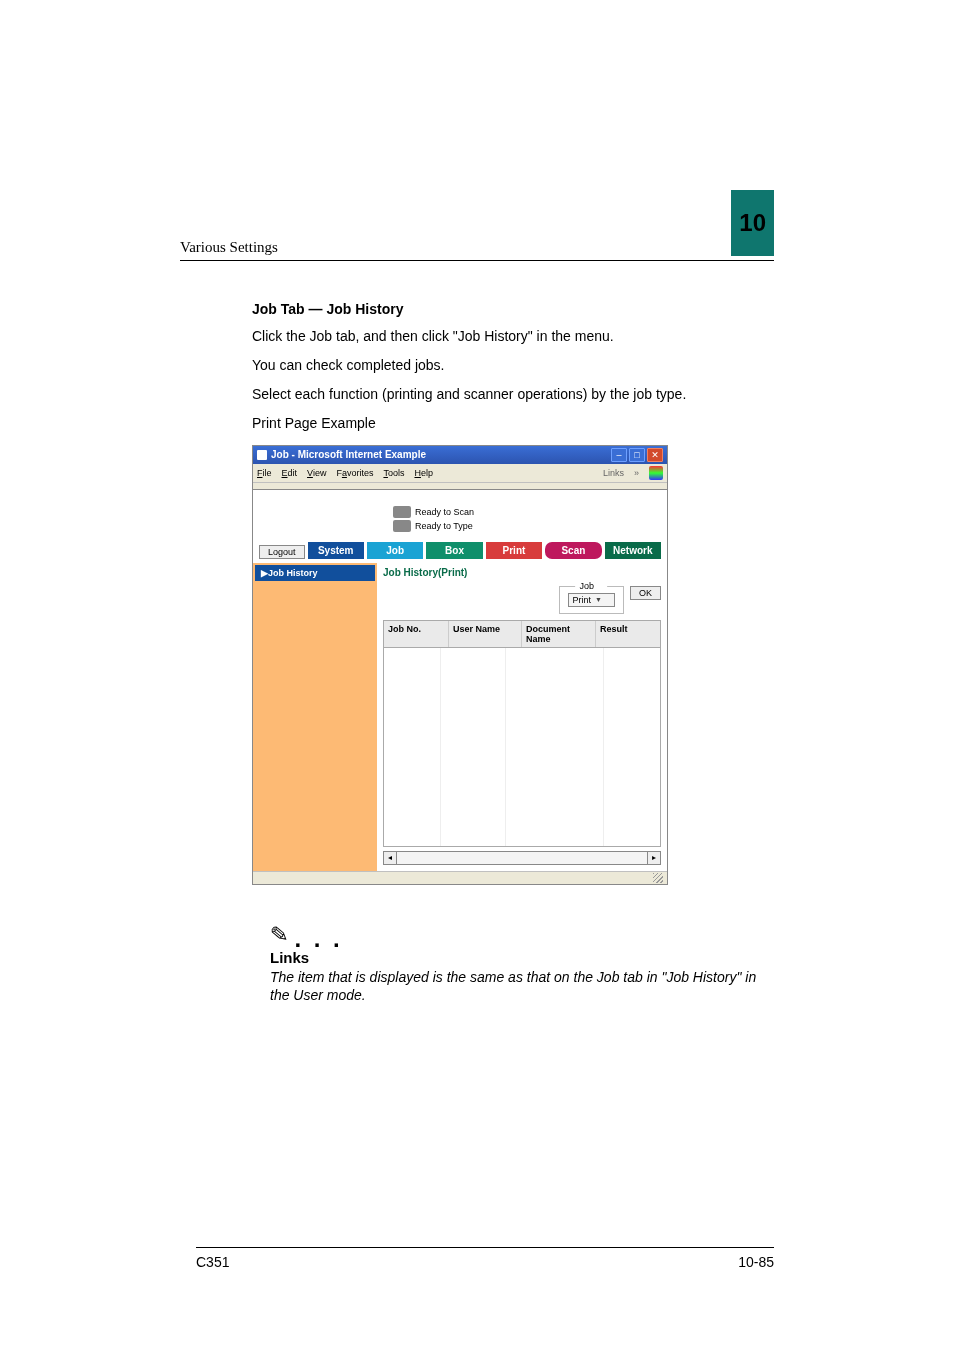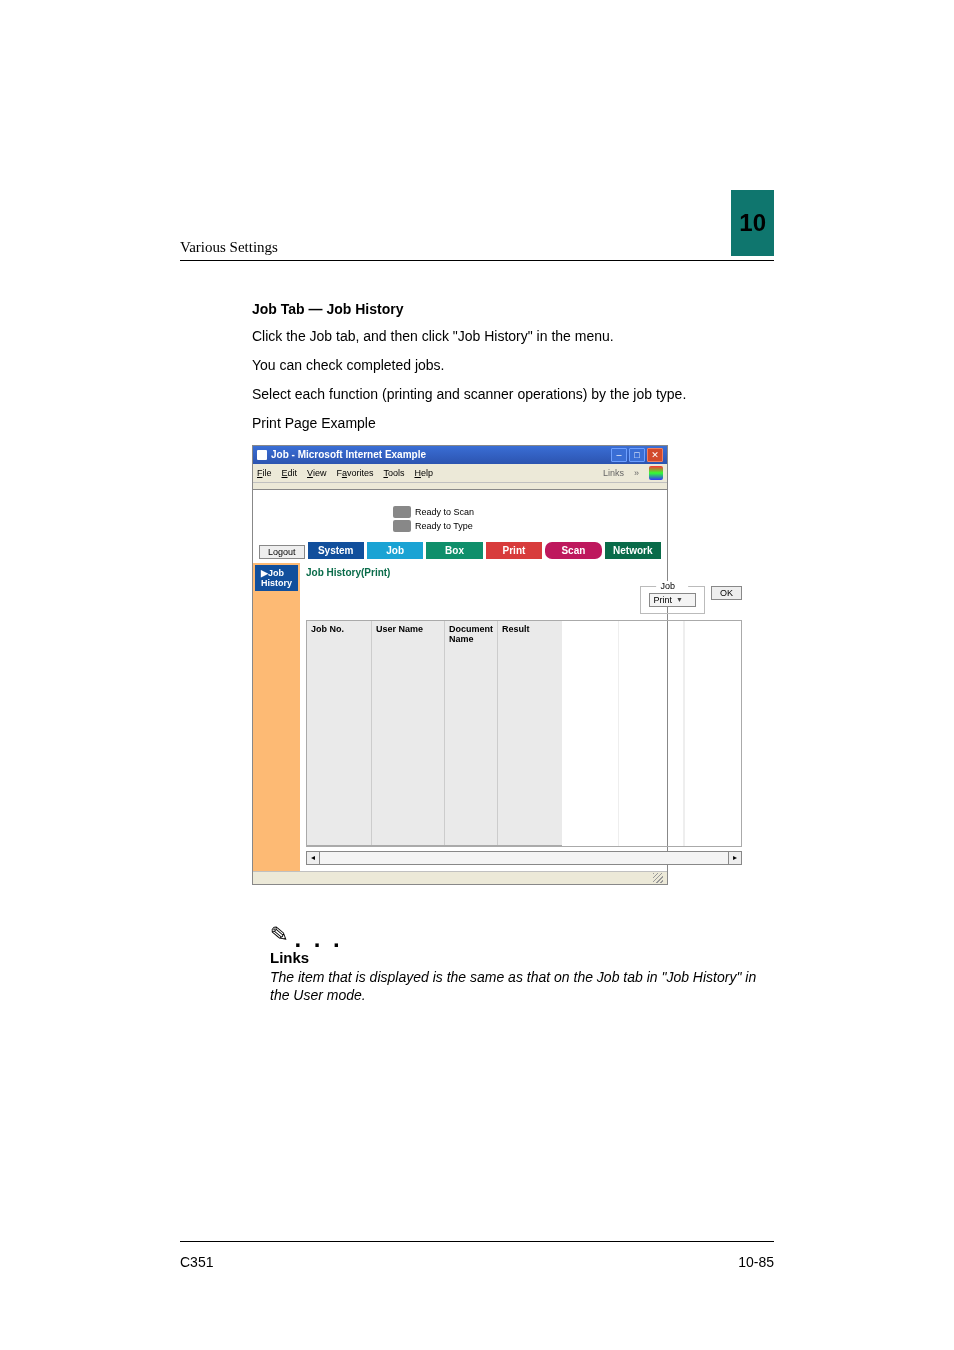--- a/index.html
+++ b/index.html
@@ -149,21 +149,21 @@
   .panel-title{color:#096b49;font-weight:bold;margin:2px 0 8px 0;font-size:10px;}
   .jt-row{display:flex;justify-content:flex-end;align-items:flex-start;gap:6px;margin-bottom:6px;}
   .jt-fieldset{border:1px solid #bbb;padding:6px 8px 6px 8px;position:relative;}
   .jt-legend{position:absolute;top:-6px;left:50%;transform:translateX(-50%);background:#fff;padding:0 4px;font-size:9px;}
   .jt-select{border:1px solid #888;background:#f4f4f4;padding:1px 12px 1px 4px;font-size:9px;position:relative;display:inline-flex;align-items:center;gap:4px;}
   .dd{font-size:7px;color:#444;}
   .okbtn{border:1px solid #888;background:#eee;padding:1px 8px;font-size:9px;}
   .tbl{
     border:1px solid #aaa;
     flex:1;
-    display:flex;flex-direction:row;
+    display:flex;flex-direction:column;
   }
   .thead{display:flex;background:#eaeaea;border-bottom:1px solid #aaa;}
   .th{border-right:1px solid #ccc;padding:3px 4px;font-weight:bold;font-size:9px;}
   .th:nth-child(1){width:56px;}
   .th:nth-child(2){width:64px;}
   .th:nth-child(3){flex:1;}
   .th:nth-child(4){width:56px;border-right:none;}
   .tbody{flex:1;display:flex;}
   .tcell{border-right:1px solid #eee;}
   .tcell:nth-child(1){width:56px;}
@@ -182,24 +182,24 @@
   .note-block{margin-left:90px;margin-top:36px;}
   .note-icon-row{display:flex;align-items:center;gap:6px;margin-bottom:-2px;}
   .note-label{font-weight:bold;font-size:15px;margin-top:2px;}
   .note-text{font-style:italic;font-size:14px;margin-top:2px;line-height:1.3;}
   .pen-icon{font-size:22px;transform:rotate(-5deg);}
   .dots{font-size:24px;font-weight:bold;letter-spacing:3px;position:relative;top:4px;}
 
   
   .ftr-line{
     position:absolute;
-    left:180px;right:180px;bottom:80px;
+    left:196px;right:180px;bottom:80px;
     border-top:1px solid #000;
     display:flex;justify-content:space-between;
-    padding-top:12px;
+    padding-top:6px;
     font-size:14px;
     text-align:right;
   }
   .u{ text-decoration: underline; }
 </style>
 </head>
 <body>
 
 <div class="page">
 

